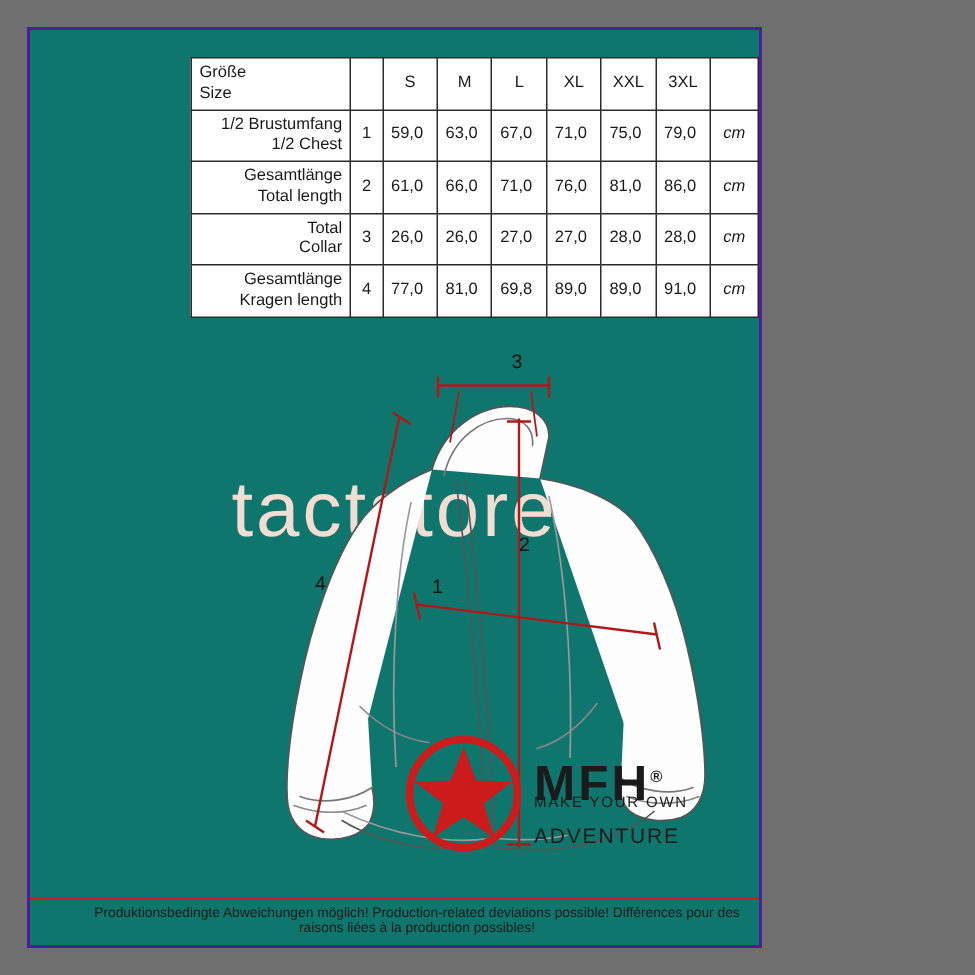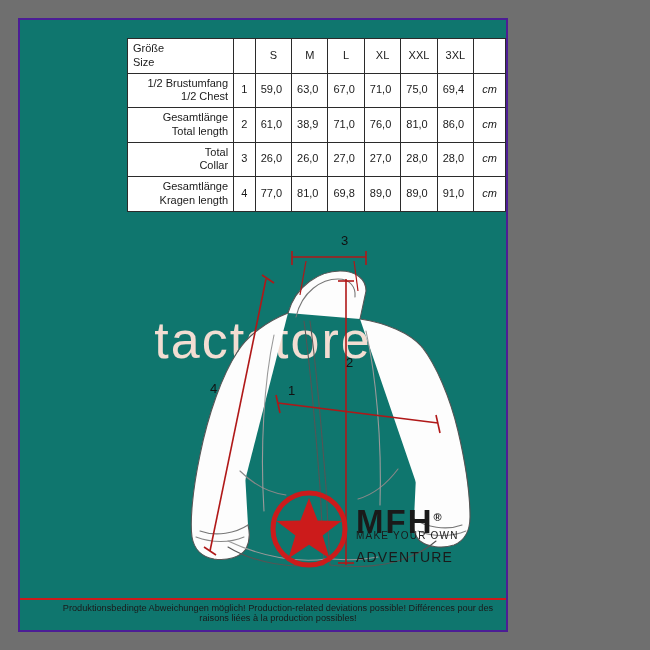--- a/index.html
+++ b/index.html
@@ -187,32 +187,32 @@
           <td class="label twoline">
             <span>1/2 Brustumfang</span>
             <span>1/2 Chest</span>
           </td>
           <td class="num">1</td>
           <td class="val">59,0</td>
           <td class="val">63,0</td>
           <td class="val">67,0</td>
           <td class="val">71,0</td>
           <td class="val">75,0</td>
-          <td class="val">69,4</td>
+          <td class="val">79,0</td>
           <td class="unit">cm</td>
         </tr>
 
         <tr>
           <td class="label twoline">
             <span>Gesamtlänge</span>
             <span>Total length</span>
           </td>
           <td class="num">2</td>
           <td class="val">61,0</td>
-          <td class="val">38,9</td>
+          <td class="val">66,0</td>
           <td class="val">71,0</td>
           <td class="val">76,0</td>
           <td class="val">81,0</td>
           <td class="val">86,0</td>
           <td class="unit">cm</td>
         </tr>
 
         <tr>
           <td class="label twoline">
             <span>Total</span>

